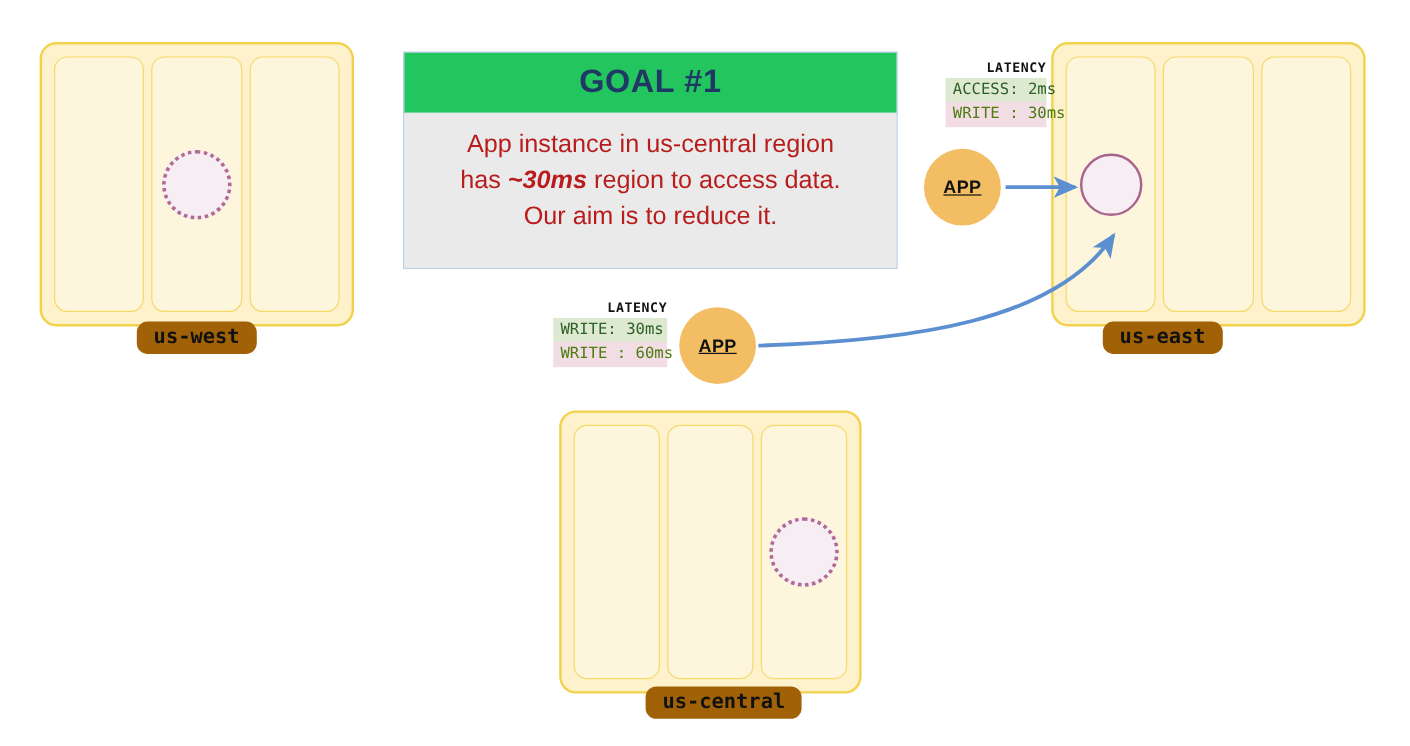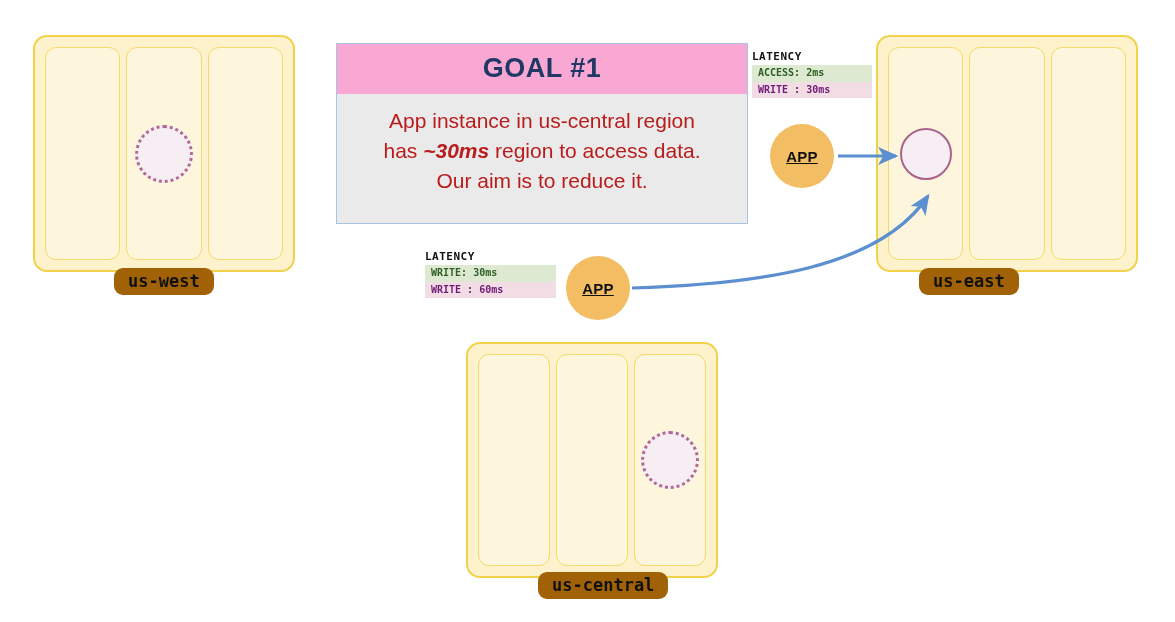--- a/index.html
+++ b/index.html
@@ -88,52 +88,53 @@
   .latency-box {
     position: absolute;
     box-sizing: border-box;
     font-family: "DejaVu Sans Mono", "Liberation Mono", monospace;
   }
   .latency-title {
     font-family: "DejaVu Sans Mono", "Liberation Mono", monospace;
     font-size: 11px;
     font-weight: 700;
     color: #111111;
-    text-align: left;
+    text-align: right;
     letter-spacing: 0.5px;
     padding-bottom: 2px;
   }
   .latency-row {
-    font-size: 10px;
-    font-weight: 700;
+    font-size: 13px;
+    font-weight: 400;
     padding: 2px 6px 2px 6px;
     white-space: pre;
     line-height: 1.25;
+    margin-left: 36px;
   }
   .latency-row.access {
     background: #dde9d0;
     color: #2f6028;
   }
   .latency-row.write {
     background: #f2dde5;
-    color: #701a75;
+    color: #4d7c0f;
   }
 
   
   .goal-box {
     position: absolute;
     box-sizing: border-box;
     border: 1.5px solid #a9c3e2;
     background: #ffffff;
     display: flex;
     flex-direction: column;
   }
   .goal-title {
     flex: 0 0 auto;
-    background: #f9a8d4;
+    background: #22c55e;
     text-align: center;
     font-family: "Liberation Sans", sans-serif;
     font-size: 27px;
     font-weight: 700;
     color: #1f3864;
     letter-spacing: 0.5px;
     padding: 9px 0 10px 0;
   }
   .goal-body {
     flex: 1 1 auto;

